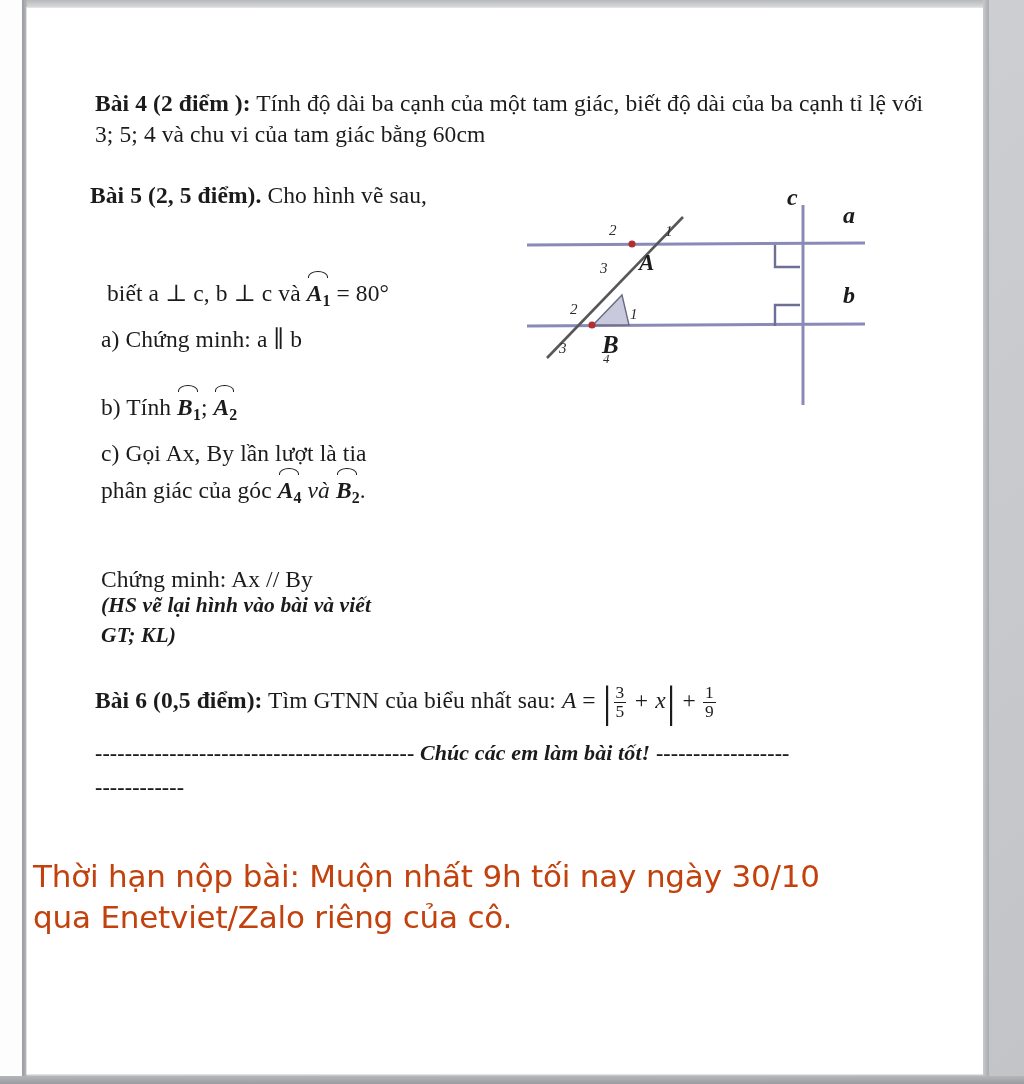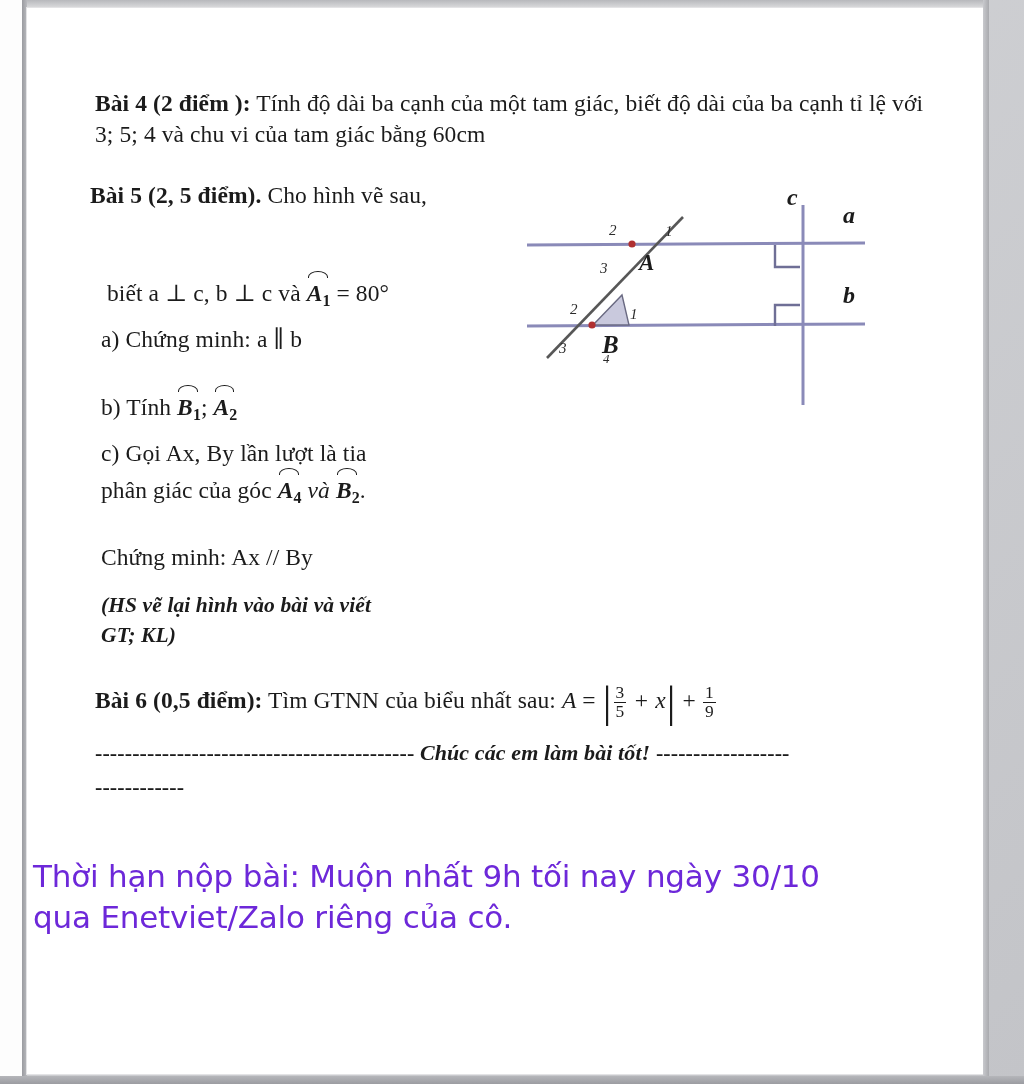--- a/index.html
+++ b/index.html
@@ -75,21 +75,21 @@
   .b { font-weight: bold; }
   .i { font-style: italic; }
   .bi { font-weight: bold; font-style: italic; }
 
   .p-bai4 { left: 68px; top: 80px; width: 840px; }
   .p-bai5 { left: 63px; top: 172px; width: 380px; }
   .p-biet  { left: 80px; top: 264px; width: 400px; }
   .p-a     { left: 74px; top: 316px; width: 400px; }
   .p-b     { left: 74px; top: 378px; width: 400px; }
   .p-c     { left: 74px; top: 430px; width: 400px; }
-  .p-cm    { left: 74px; top: 534px; width: 400px; }
+  .p-cm    { left: 74px; top: 556px; width: 400px; }
   .p-note  { left: 74px; top: 582px; width: 400px; font-size: 21.5px; line-height: 30px; }
   .p-bai6  { left: 68px; top: 676px; width: 840px; }
   .p-dash  { left: 68px; top: 728px; width: 880px; font-size: 22px; line-height: 34px; }
 
   .frac {
     display: inline-block;
     vertical-align: -0.55em;
     text-align: center;
     font-size: 0.74em;
     line-height: 1.05;
@@ -126,21 +126,21 @@
     border-radius: 60% 60% 0 0 / 100% 100% 0 0;
     border-bottom: none;
   }
   .sub { font-size: 0.68em; vertical-align: -0.3em; font-style: normal; font-weight: bold; }
 
   
   .notice {
     position: absolute;
     left: 6px; top: 848px;
     width: 930px;
-    color: #6d28d9;
+    color: #c2410c;
     font-family: "DejaVu Sans", "Liberation Sans", sans-serif;
     font-size: 31px;
     line-height: 41px;
     letter-spacing: -0.2px;
   }
 
   
   .figure {
     position: absolute;
     left: 460px; top: 175px;

